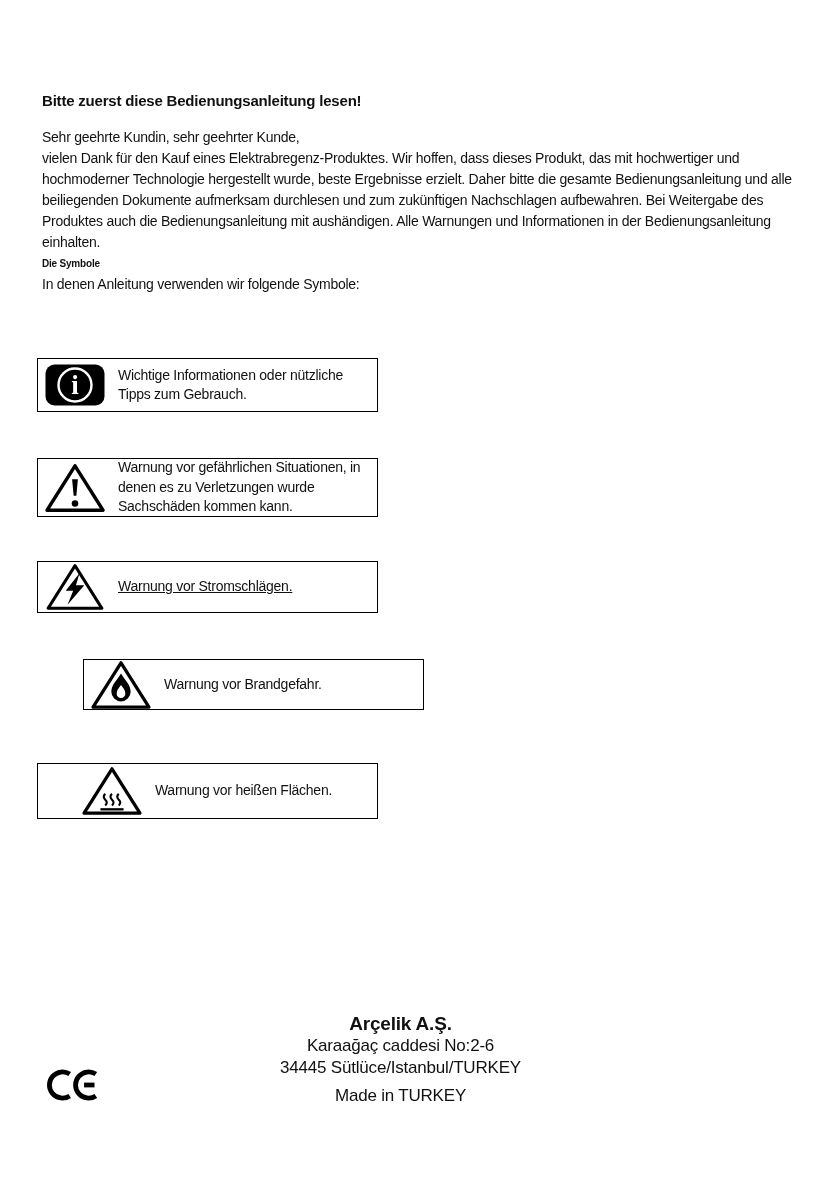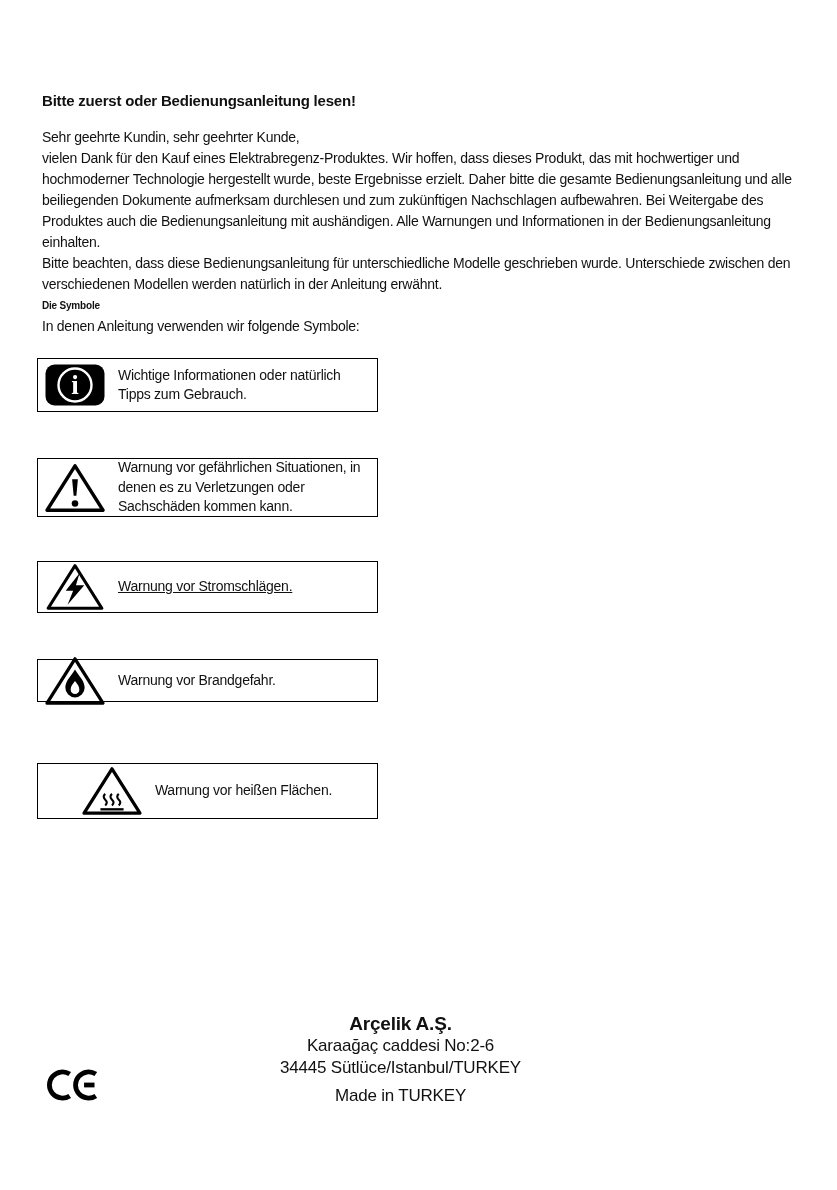--- a/index.html
+++ b/index.html
@@ -12,64 +12,63 @@
   .para { font-size:14px; line-height:21px; letter-spacing:-0.25px; }
   .subhead { font-size:10px; font-weight:bold; line-height:21px; letter-spacing:-0.2px; }
 
   .symbol-box { position:absolute; left:37px; width:341px; border:1px solid #000; background:#fff; display:flex; align-items:center; padding:4px 8px 4px 6px; }
   .icon-wrap { flex:0 0 74px; display:flex; align-items:center; justify-content:flex-start; }
   .sym-text { font-size:14px; line-height:19.5px; letter-spacing:-0.25px; }
 
   .box-1 { top:358px; height:54px; }
   .box-2 { top:458px; height:59px; }
   .box-3 { top:561px; height:52px;text-decoration:underline; }
-  .box-4 { top:659px; height:43px; }
+  .box-4 { top:659px; height:51px;margin-left:46px; }
   .box-5 { top:763px; height:56px;justify-content:center; }
 
   .footer { position:absolute; top:1013px; left:0; width:100%; text-align:center; transform:translateX(-18px); }
   .footer .company { font-size:19px; font-weight:bold; letter-spacing:-0.2px; }
   .footer .addr { font-size:17px; line-height:22px; letter-spacing:-0.2px; }
   .footer .made-in { font-size:17px; margin-top:7px; letter-spacing:-0.2px; }
 
   .ce-mark { position:absolute; left:44px; top:1066px; }
 </style>
 </head>
 <body>
 
 <div class="page">
 
   <div class="textblock">
-    <div class="title">Bitte zuerst oder Bedienungsanleitung lesen!</div>
+    <div class="title">Bitte zuerst diese Bedienungsanleitung lesen!</div>
     <div class="para">Sehr geehrte Kundin, sehr geehrter Kunde,</div>
     <div class="para">vielen Dank für den Kauf eines Elektrabregenz-Produktes. Wir hoffen, dass dieses Produkt, das mit hochwertiger und hochmoderner Technologie hergestellt wurde, beste Ergebnisse erzielt. Daher bitte die gesamte Bedienungsanleitung und alle beiliegenden Dokumente aufmerksam durchlesen und zum zukünftigen Nachschlagen aufbewahren. Bei Weitergabe des Produktes auch die Bedienungsanleitung mit aushändigen. Alle Warnungen und Informationen in der Bedienungsanleitung einhalten.</div>
-    <div class="para">Bitte beachten, dass diese Bedienungsanleitung für unterschiedliche Modelle geschrieben wurde. Unterschiede zwischen den verschiedenen Modellen werden natürlich in der Anleitung erwähnt.</div>
     <div class="subhead">Die Symbole</div>
     <div class="para">In denen Anleitung verwenden wir folgende Symbole:</div>
   </div>
 
   <div class="symbol-box box-1">
     <span class="icon-wrap">
       <svg width="62" height="44" viewBox="0 0 62 44">
         <rect x="1.5" y="1.5" width="59" height="41" rx="9" fill="#000"></rect>
         <circle cx="31" cy="22" r="16.5" fill="none" stroke="#fff" stroke-width="2.4"></circle>
         <text x="31" y="31" font-family="Liberation Serif, serif" font-size="27" font-weight="bold" fill="#fff" text-anchor="middle">i</text>
       </svg>
     </span>
-    <span class="sym-text">Wichtige Informationen oder natürlich Tipps zum Gebrauch.</span>
+    <span class="sym-text">Wichtige Informationen oder nützliche Tipps zum Gebrauch.</span>
   </div>
 
   <div class="symbol-box box-2">
     <span class="icon-wrap">
       <svg width="62" height="54" viewBox="0 0 64 56">
         <path d="M32 5 L61 51 L3 51 Z" fill="none" stroke="#000" stroke-width="3.6" stroke-linejoin="round"></path>
         <path d="M29 19 h6 l-1.6 17 h-2.8 Z" fill="#000"></path>
         <circle cx="32" cy="44" r="3.4" fill="#000"></circle>
       </svg>
     </span>
-    <span class="sym-text">Warnung vor gefährlichen Situationen, in denen es zu Verletzungen oder Sachschäden kommen kann.</span>
+    <span class="sym-text">Warnung vor gefährlichen Situationen, in denen es zu Verletzungen wurde Sachschäden kommen kann.</span>
   </div>
 
   <div class="symbol-box box-3">
     <span class="icon-wrap">
       <svg width="62" height="52" viewBox="0 0 64 56">
         <path d="M32 5 L61 51 L3 51 Z" fill="none" stroke="#000" stroke-width="3.2" stroke-linejoin="round"></path>
         <path d="M37 13 L22 32 L30 32 L24 47 L42 26 L33 26 Z" fill="#000"></path>
       </svg>
     </span>
     <span class="sym-text">Warnung vor Stromschlägen.</span>

